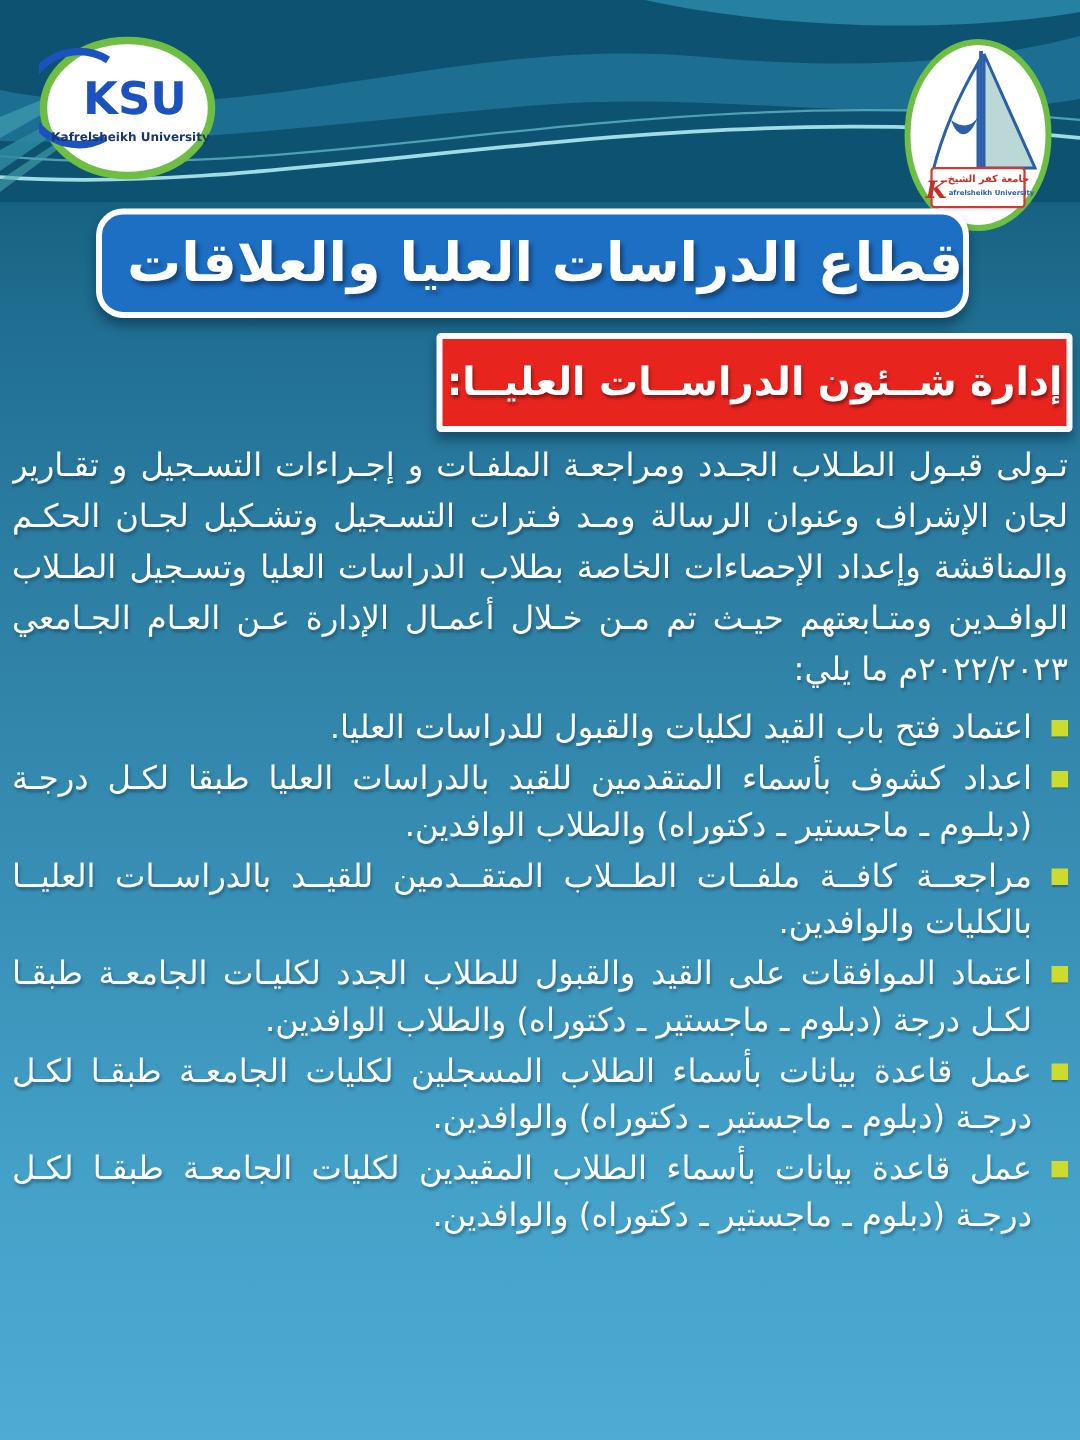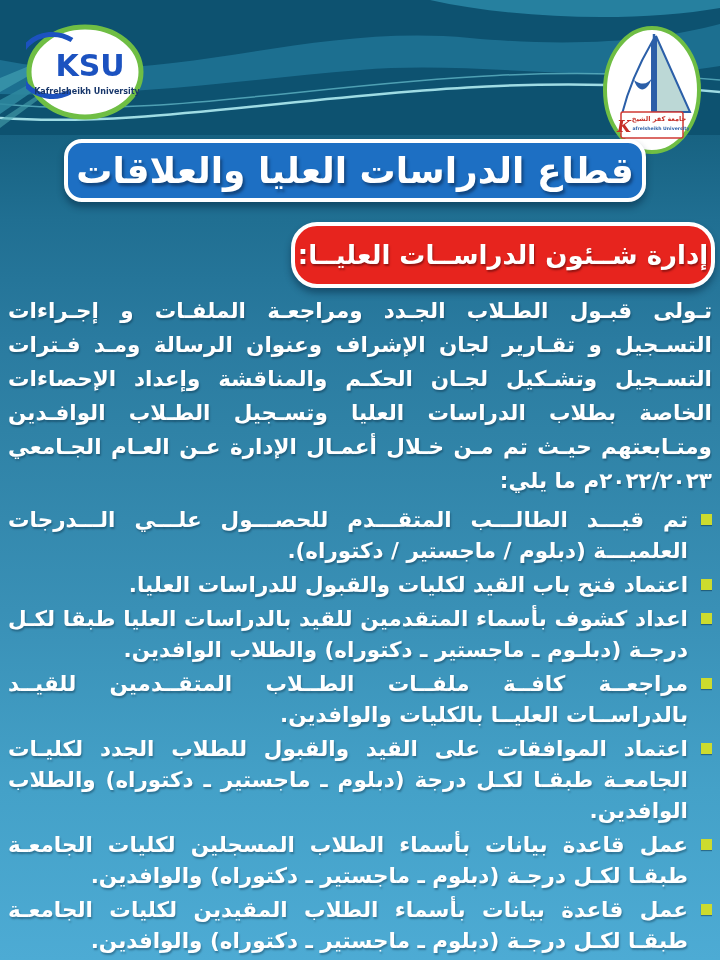--- a/index.html
+++ b/index.html
@@ -12,45 +12,45 @@
     background:linear-gradient(180deg,
       #0d5270 0px,#16607f 120px,#206f92 220px,#2a7ba0 340px,
       #2f82a6 430px,#3990b6 610px,#44a1c8 790px,#4dabd4 960px);
   }
   .header-waves{position:absolute;top:0;left:0;width:720px;height:135px;}
   .logo{position:absolute;}
   .logo-ksu{top:24px;left:26px;width:118px;height:96px;}
   .logo-uni{top:24px;right:18px;width:100px;height:132px;}
 
   .title-banner{
-    position:absolute;top:139px;left:64px;width:582px;height:63px;
+    position:absolute;top:139px;left:64px;width:582px;height:73px;
     background:#1d6fc3;border:4px solid #ffffff;border-radius:18px;
-    box-sizing:border-box;display:flex;align-items:center;justify-content:center;
+    box-sizing:border-box;display:flex;align-items:center;justify-content:flex-start;
     box-shadow:0 5px 7px rgba(3,30,55,.45);
   }
   .title-banner .txt{
     color:#fff;font-size:36px;font-weight:bold;
     text-shadow:2px 3px 3px rgba(10,35,70,.55);
     white-space:nowrap;
   }
   .section-banner{
     position:absolute;top:222px;right:5px;width:424px;height:66px;
-    background:#e7241e;border:4px solid #ffffff;border-radius:26px;
+    background:#e7241e;border:4px solid #ffffff;border-radius:3px;
     box-sizing:border-box;display:flex;align-items:center;justify-content:center;
     box-shadow:0 5px 7px rgba(3,30,55,.45);
   }
   .section-banner .txt{
     color:#fff;font-size:26px;font-weight:bold;
     text-shadow:1px 2px 2px rgba(90,10,10,.6);
     white-space:nowrap;
   }
 
   .content{
     position:absolute;top:294px;left:8px;right:8px;bottom:2px;
-    overflow:hidden;color:#fff;font-weight:bold;
+    overflow:hidden;color:#fff;font-weight:normal;
     text-shadow:1px 2px 2px rgba(0,25,45,.35);
   }
   .intro{
     font-size:21.5px;line-height:34px;text-align:justify;margin:0 0 6px 0;
   }
   .list{margin:0;padding:0;list-style:none;}
   .item{display:flex;align-items:flex-start;gap:13px;margin:0 0 3px 0;}
   .bullet-marker{
     flex:0 0 auto;width:11px;height:11px;margin-top:10px;
     background:#ccdb2e;box-shadow:0 1px 1px rgba(0,25,45,.4);
@@ -103,24 +103,20 @@
   <div class="section-banner">
     <span class="txt">إدارة شــئون الدراســات العليــا:</span>
   </div>
 
   <div class="content">
     <p class="intro">تـولى قبـول الطـلاب الجـدد ومراجعـة الملفـات و إجـراءات التسـجيل و تقـارير لجان الإشراف وعنوان الرسالة ومـد فـترات التسـجيل وتشـكيل لجـان الحكـم والمناقشة وإعداد الإحصاءات الخاصة بطلاب الدراسات العليا وتسـجيل الطـلاب الوافـدين ومتـابعتهم حيـث تم مـن خـلال أعمـال الإدارة عـن العـام الجـامعي ٢٠٢٢/٢٠٢٣م ما يلي:</p>
 
     <ul class="list">
       <li class="item">
         <span class="bullet-marker"></span>
-        <span class="item-text">تم قيـــد الطالـــب المتقـــدم للحصـــول علـــي الـــدرجات العلميـــة (دبلوم / ماجستير / دكتوراه).</span>
-      </li>
-      <li class="item">
-        <span class="bullet-marker"></span>
         <span class="item-text">اعتماد فتح باب القيد لكليات والقبول للدراسات العليا.</span>
       </li>
       <li class="item">
         <span class="bullet-marker"></span>
         <span class="item-text">اعداد كشوف بأسماء المتقدمين للقيد بالدراسات العليا طبقا لكـل درجـة (دبلـوم ـ ماجستير ـ دكتوراه) والطلاب الوافدين.</span>
       </li>
       <li class="item">
         <span class="bullet-marker"></span>
         <span class="item-text">مراجعــة كافــة ملفــات الطــلاب المتقــدمين للقيــد بالدراســات العليــا بالكليات والوافدين.</span>
       </li>

